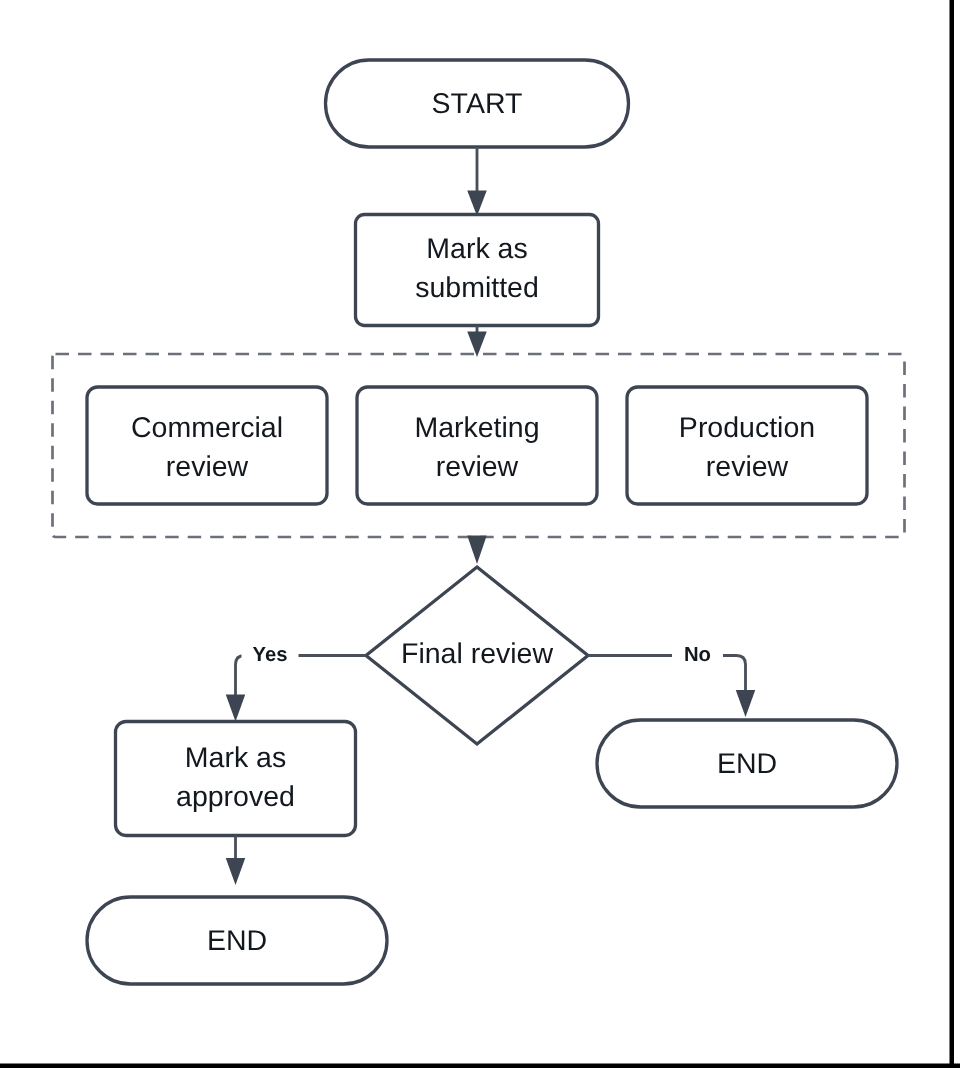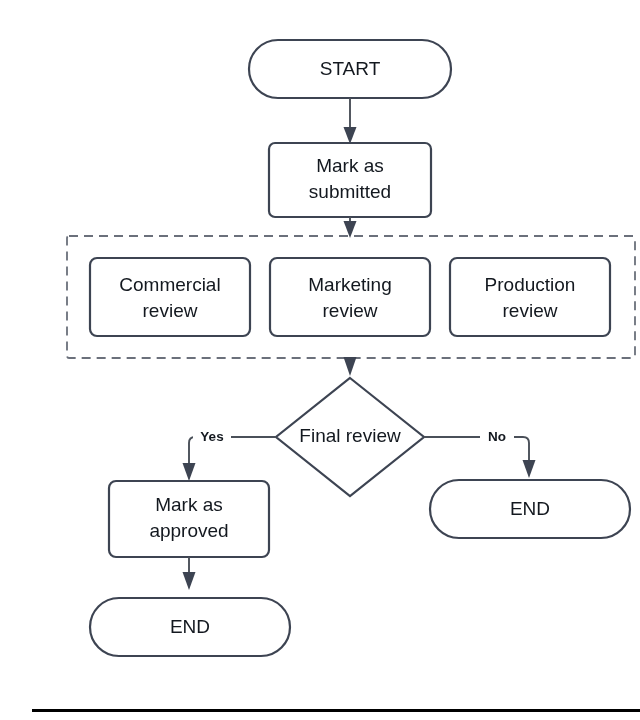--- a/index.html
+++ b/index.html
@@ -12,21 +12,20 @@
     height: 720px;
     font-family: "Liberation Sans", sans-serif;
     overflow: hidden;
   }
   #canvas-frame {
     position: relative;
     width: 640px;
     height: 720px;
     background: #ffffff;
     box-sizing: border-box;
-    padding-left: 32px;
   }
   #flowchart-svg {
     display: block;
     width: 640px;
     height: 720px;
   }
   .node-shape {
     fill: #ffffff;
     stroke: #3d4452;
     stroke-width: 2.2;

